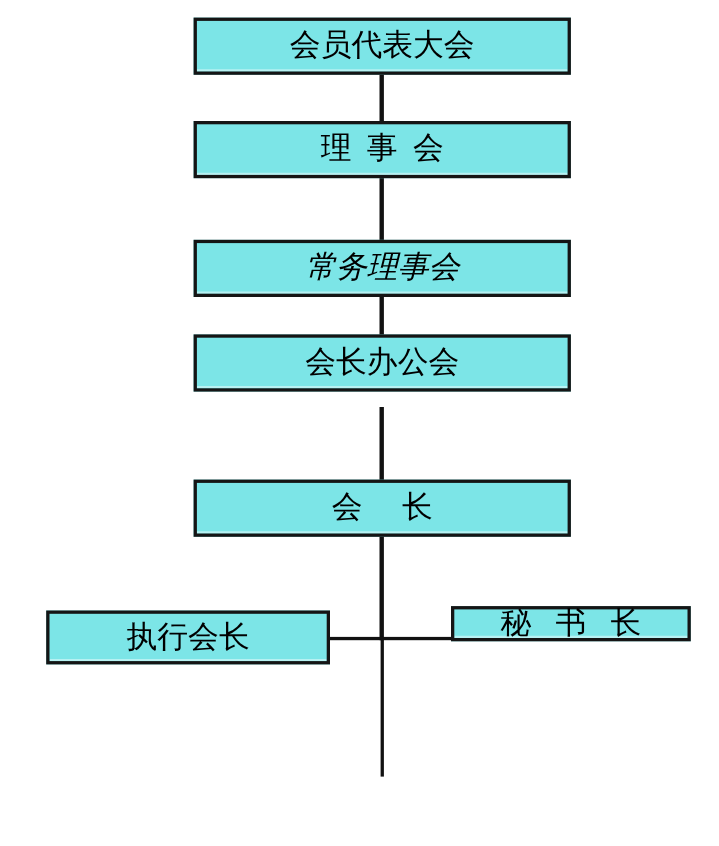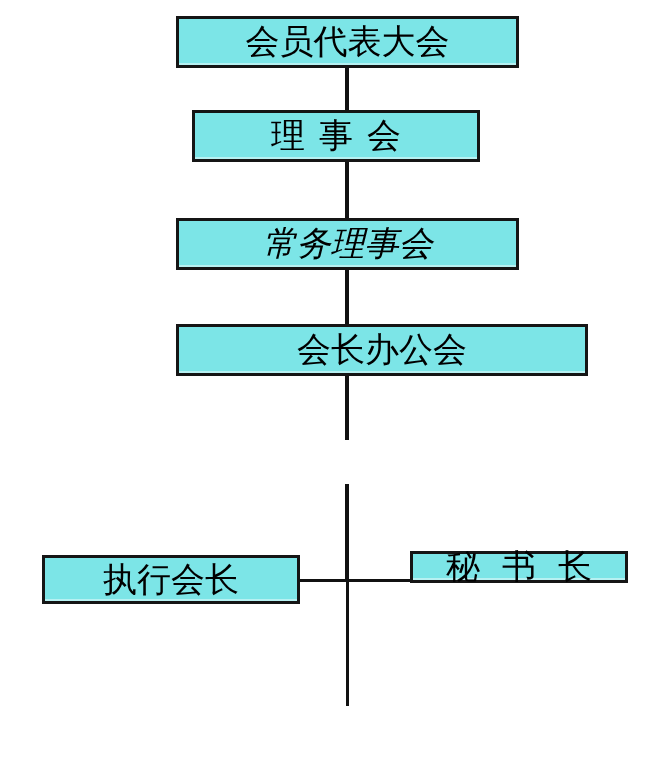--- a/index.html
+++ b/index.html
@@ -23,21 +23,21 @@
     background: #7ce5e7;
     border: 3px solid #151515;
     display: flex;
     align-items: center;
     justify-content: center;
     z-index: 3;
     box-shadow: inset 0 -2px 0 rgba(255,255,255,0.45);
   }
   .org-box .box-label {
     font-family: "DejaVu Serif", "Liberation Serif", serif;
-    font-size: 34px;
+    font-size: 28px;
     line-height: 1;
     color: #000000;
     white-space: nowrap;
     font-weight: 400;
     transform: translateY(-1px);
   }
   .sp-0 .box-label { letter-spacing: 0px; }
   .sp-1 .box-label { letter-spacing: 14px; text-indent: 14px; }
   .sp-2 .box-label { letter-spacing: 36px; text-indent: 36px; }
   .sp-3 .box-label { letter-spacing: 22px; text-indent: 22px; }
@@ -63,32 +63,35 @@
   <div class="connector trunk-thick" style="left:345px; top:484px; height:98px;"></div>
   <div class="connector trunk-thin" style="left:346px; top:580px; height:126px;"></div>
 
   <div class="connector branch-h" style="left:268px; top:579px; width:80px;"></div>
   <div class="connector branch-h" style="left:346px; top:579px; width:66px;"></div>
 
   <div class="org-box sp-0" style="left:176px; top:16px; width:343px; height:52px;">
     <span class="box-label">会员代表大会</span>
   </div>
 
-  <div class="org-box sp-1" style="left:176px; top:110px; width:288px; height:52px;margin-left:16px;">
+  <div class="org-box sp-1" style="left:176px; top:110px; width:343px; height:52px;">
     <span class="box-label">理事会</span>
   </div>
 
   <div class="org-box sp-0" style="left:176px; top:218px; width:343px; height:52px;font-style:italic;">
     <span class="box-label">常务理事会</span>
   </div>
 
-  <div class="org-box sp-0" style="left:176px; top:324px; width:412px; height:52px;">
+  <div class="org-box sp-0" style="left:176px; top:304px; width:343px; height:52px;">
     <span class="box-label">会长办公会</span>
   </div>
 
+  <div class="org-box sp-2" style="left:176px; top:436px; width:343px; height:52px;">
+    <span class="box-label">会长</span>
+  </div>
 
   <div class="org-box sp-0" style="left:42px; top:555px; width:258px; height:49px;">
     <span class="box-label">执行会长</span>
   </div>
 
   <div class="org-box sp-3" style="left:410px; top:551px; width:218px; height:32px;">
     <span class="box-label">秘书长</span>
   </div>
 
 

